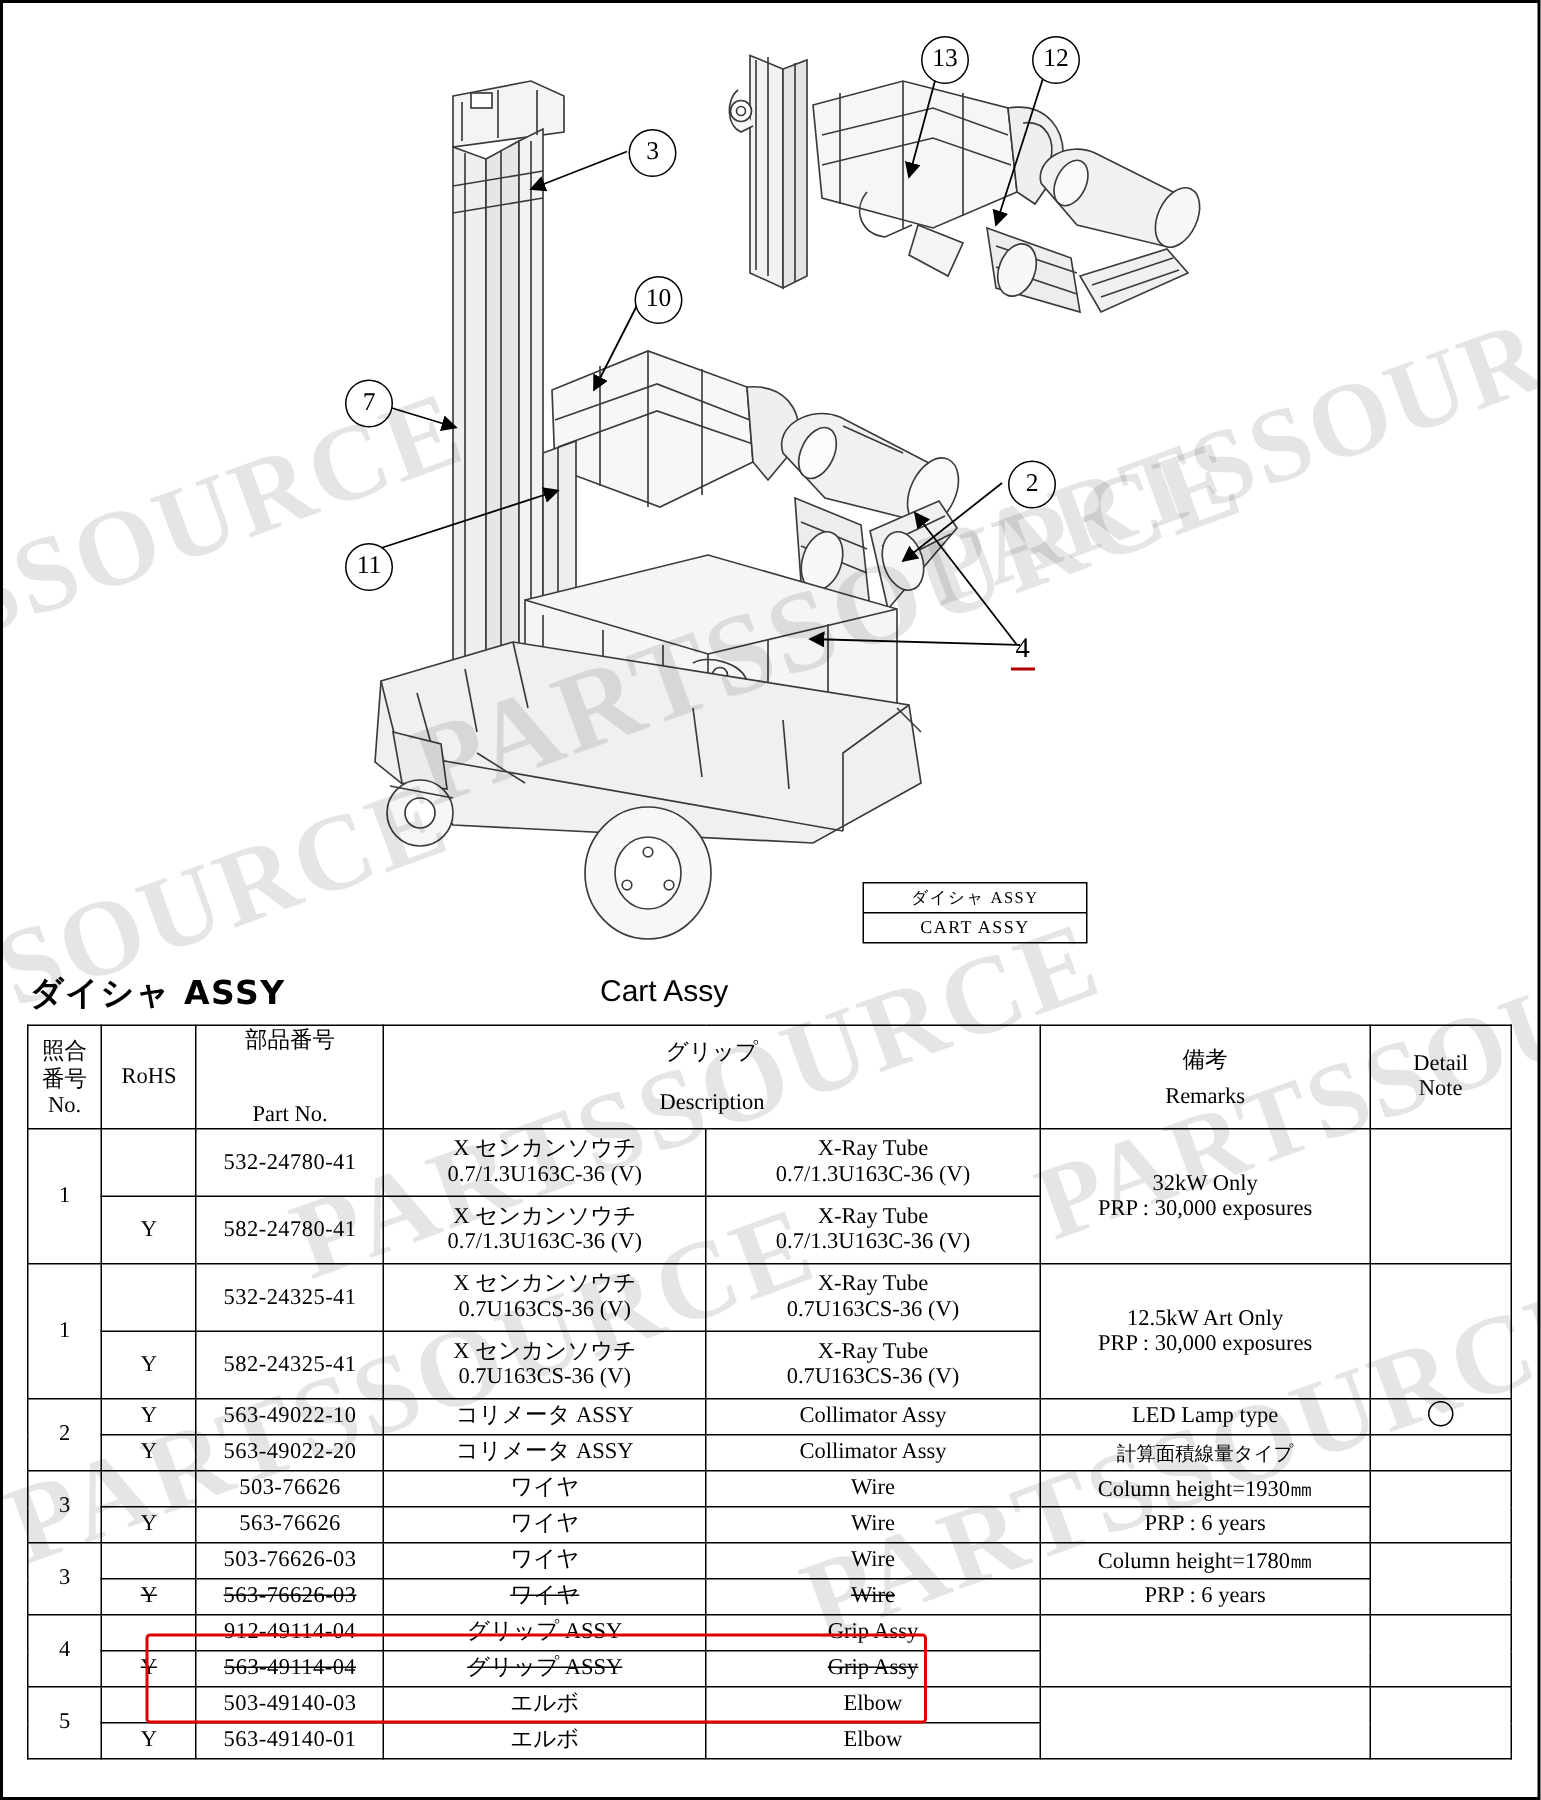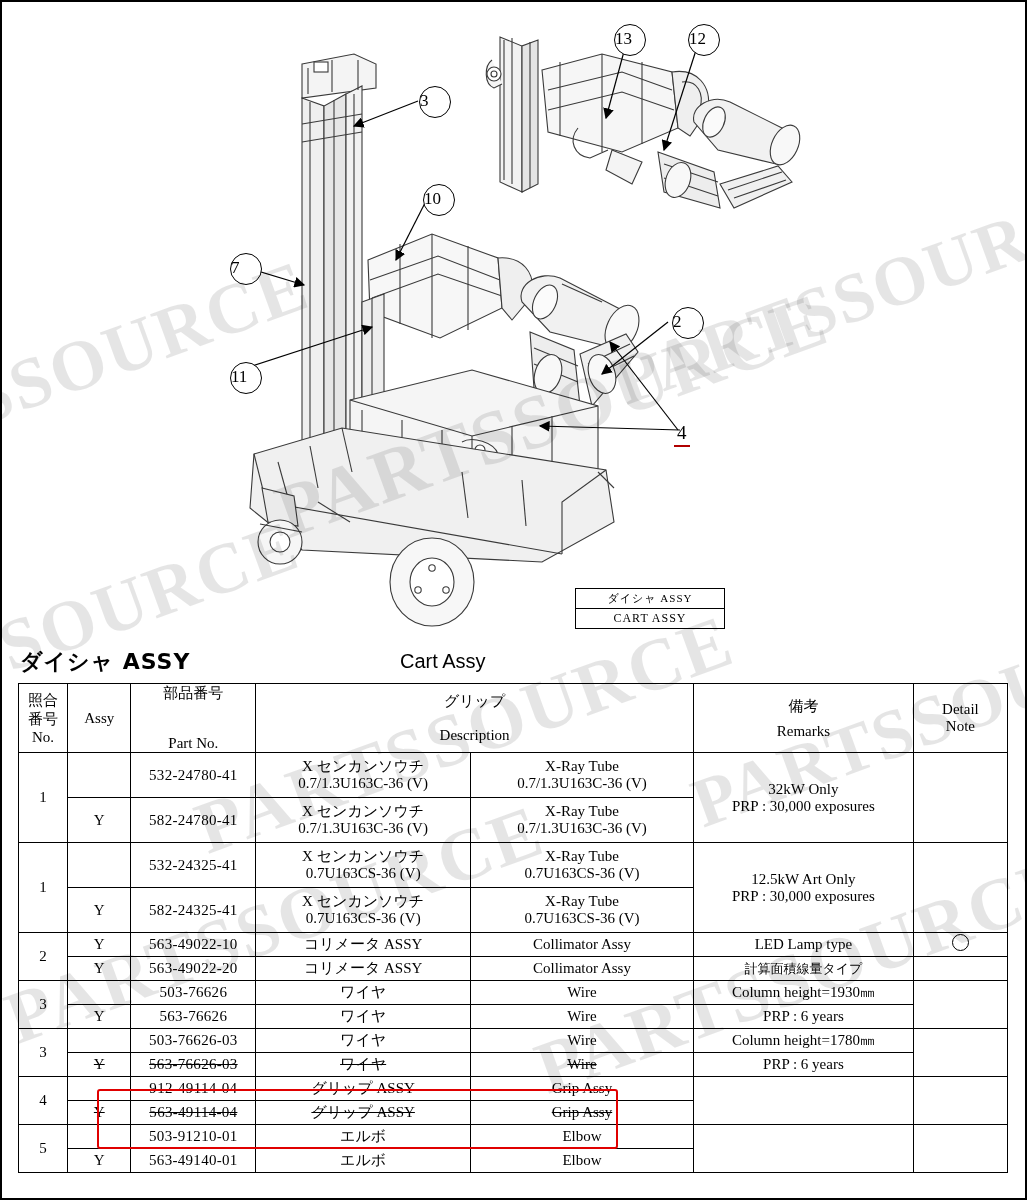--- a/index.html
+++ b/index.html
@@ -52,21 +52,21 @@
   .illus svg { position: absolute; left: 0; top: 0; }
 
   .callout-label {
     position: absolute;
     width: 30px; height: 30px;
     border: 1.6px solid #000;
     border-radius: 50%;
     font-family: "Liberation Serif", serif;
     font-size: 17px;
     line-height: 27px;
-    text-align: left;
+    text-align: center;
     background: #fff;
     z-index: 3;
   }
   .callout-plain {
     position: absolute;
     font-family: "Liberation Serif", serif;
     font-size: 19px;
     text-align: center;
     color: #000;
     border-bottom: 2px solid #b00000;
@@ -376,21 +376,21 @@
     </colgroup>
     <tbody>
 
       <tr>
         <td rowspan="1" class="hdr-cell">
           <div class="hdr-jp">照合</div>
           <div class="hdr-jp">番号</div>
           <div class="hdr-en">No.</div>
         </td>
         <td>
-          <div class="hdr-en">Assy</div>
+          <div class="hdr-en">RoHS</div>
         </td>
         <td>
           <div class="hdr-jp">部品番号</div>
           <div class="hdr-en" style="margin-top:32px">Part No.</div>
         </td>
         <td colspan="2">
           <div class="hdr-jp">グリップ</div>
           <div class="hdr-en" style="margin-top:16px">Description</div>
         </td>
         <td>
@@ -530,21 +530,21 @@
       <tr class="tall">
         <td style="text-decoration:line-through">Y</td>
         <td class="partno" style="text-decoration:line-through">563-49114-04</td>
         <td class="jpname" style="text-decoration:line-through">グリップ ASSY</td>
         <td class="enname" style="text-decoration:line-through">Grip Assy</td>
       </tr>
 
       <tr class="tall">
         <td class="rowno" rowspan="2">5</td>
         <td></td>
-        <td class="partno">503-91210-01</td>
+        <td class="partno">503-49140-03</td>
         <td class="jpname">エルボ</td>
         <td class="enname">Elbow</td>
         <td class="remark" rowspan="2"></td>
         <td rowspan="2"></td>
       </tr>
       <tr class="tall">
         <td>Y</td>
         <td class="partno">563-49140-01</td>
         <td class="jpname">エルボ</td>
         <td class="enname">Elbow</td>

